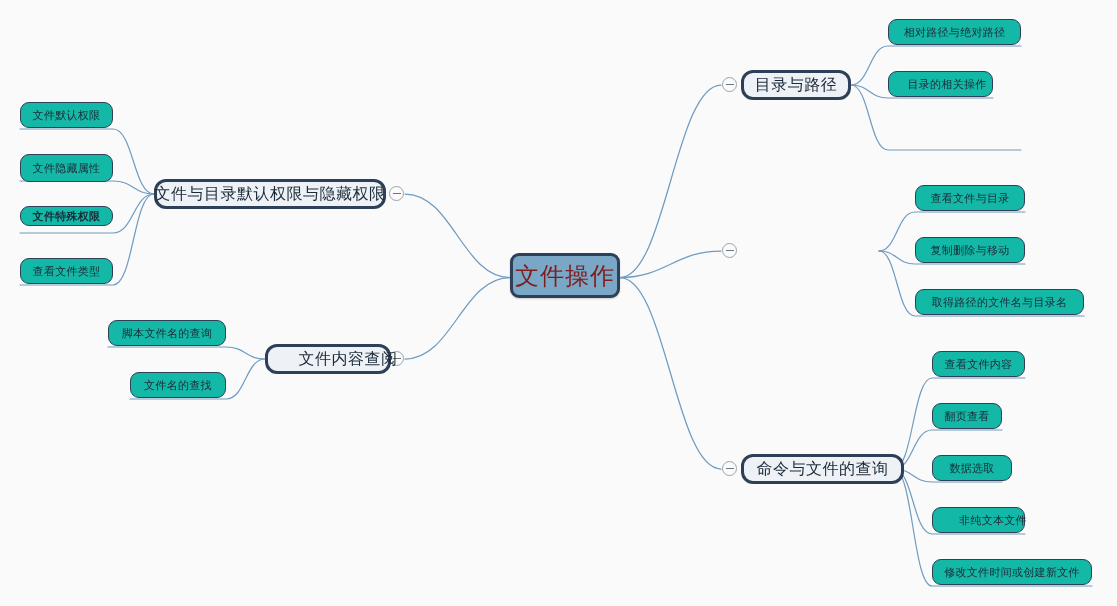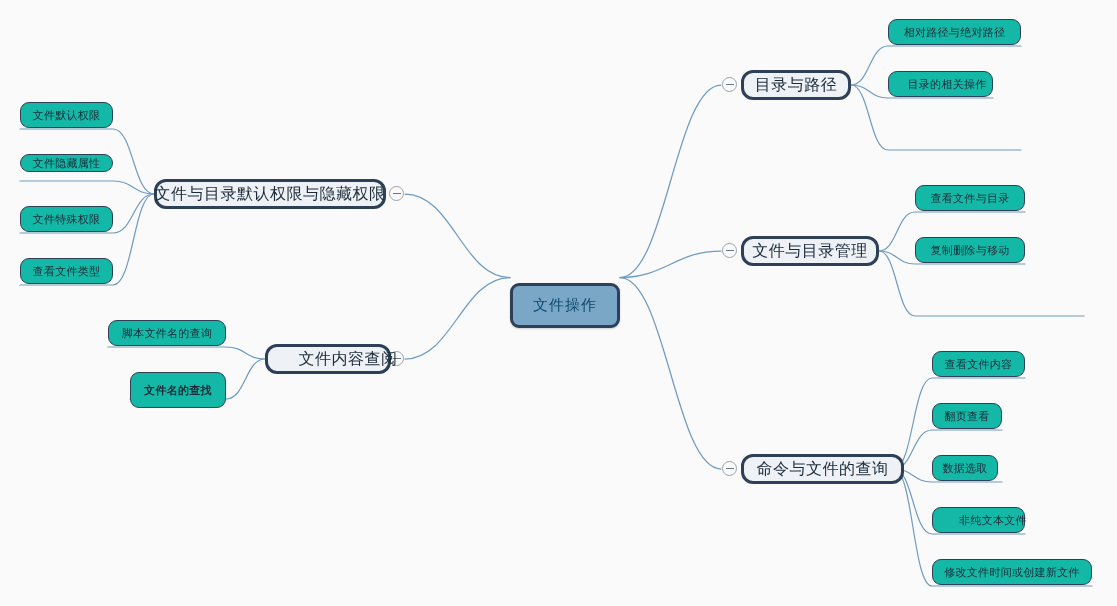--- a/index.html
+++ b/index.html
@@ -33,25 +33,24 @@
     display: flex;
     align-items: center;
     justify-content: center;
     white-space: nowrap;
     color: #1b2a38;
   }
   .node-root {
     background: #7BA7C7;
     border: 3px solid #2E4057;
     border-radius: 9px;
-    color: #0c4a6e;
-    font-size: 15px;
+    color: #7f1d1d;
+    font-size: 24px;
     letter-spacing: 1px;
     box-shadow: 0 1px 2px rgba(0,0,0,0.18);
-    margin-top: 30px;
   }
   .node-l2 {
     background: #eef2f6;
     border: 3px solid #2E4057;
     border-radius: 12px;
     font-size: 16px;
     letter-spacing: 0.5px;
   }
   .node-l3 {
     background: #14b8a6;
@@ -114,67 +113,67 @@
     <div class="node node-l2" style="left: 741px; top: 70px; width: 110px; height: 30px;">
       <span>目录与路径</span>
     </div>
     <div class="node node-l3" style="left: 888px; top: 19px; width: 133px; height: 26px;">
       <span>相对路径与绝对路径</span>
     </div>
     <div class="node node-l3" style="left: 888px; top: 71px; width: 105px; height: 26px; padding-left: 13px;">
       <span>目录的相关操作</span>
     </div>
     <div class="toggle" style="left: 722px; top: 243px;"></div>
-    <div class="node node-l2" style="left: 741px; top: 236px; width: 138px; height: 30px;">
-      <span>文件与目录管理</span>
-    </div>
     <div class="node node-l3" style="left: 915px; top: 185px; width: 110px; height: 26px;">
       <span>查看文件与目录</span>
     </div>
     <div class="node node-l3" style="left: 915px; top: 237px; width: 110px; height: 26px;">
       <span>复制删除与移动</span>
+    </div>
+    <div class="node node-l3" style="left: 915px; top: 289px; width: 169px; height: 26px;">
+      <span>取得路径的文件名与目录名</span>
     </div>
     <div class="toggle" style="left: 722px; top: 461px;"></div>
     <div class="node node-l2" style="left: 741px; top: 454px; width: 163px; height: 30px;">
       <span>命令与文件的查询</span>
     </div>
     <div class="node node-l3" style="left: 932px; top: 351px; width: 93px; height: 26px;">
       <span>查看文件内容</span>
     </div>
     <div class="node node-l3" style="left: 932px; top: 403px; width: 70px; height: 26px;">
       <span>翻页查看</span>
     </div>
-    <div class="node node-l3" style="left: 932px; top: 455px; width: 66px; height: 26px;">
+    <div class="node node-l3" style="left: 932px; top: 455px; width: 80px; height: 26px;">
       <span>数据选取</span>
     </div>
     <div class="node node-l3" style="left: 932px; top: 507px; width: 93px; height: 26px; padding-left: 29px;">
       <span>非纯文本文件</span>
     </div>
     <div class="node node-l3" style="left: 932px; top: 559px; width: 160px; height: 26px;">
       <span>修改文件时间或创建新文件</span>
     </div>
     <div class="toggle" style="left: 389px; top: 186px;"></div>
     <div class="node node-l2" style="left: 154px; top: 179px; width: 232px; height: 30px;">
       <span>文件与目录默认权限与隐藏权限</span>
     </div>
     <div class="node node-l3" style="left: 20px; top: 102px; width: 93px; height: 26px;">
       <span>文件默认权限</span>
     </div>
-    <div class="node node-l3" style="left: 20px; top: 154px; width: 93px; height: 18px; text-align: center;">
+    <div class="node node-l3" style="left: 20px; top: 154px; width: 93px; height: 28px; text-align: center;">
       <span>文件隐藏属性</span>
     </div>
-    <div class="node node-l3" style="left: 20px; top: 206px; width: 93px; height: 26px;">
+    <div class="node node-l3" style="left: 20px; top: 206px; width: 93px; height: 20px; font-weight: bold;">
       <span>文件特殊权限</span>
     </div>
     <div class="node node-l3" style="left: 20px; top: 258px; width: 93px; height: 26px;">
       <span>查看文件类型</span>
     </div>
     <div class="toggle" style="left: 389px; top: 351px;"></div>
     <div class="node node-l2" style="left: 265px; top: 344px; width: 126px; height: 30px; padding-left: 40px;">
       <span>文件内容查阅</span>
     </div>
     <div class="node node-l3" style="left: 108px; top: 320px; width: 118px; height: 26px; text-align: right;">
       <span>脚本文件名的查询</span>
     </div>
-    <div class="node node-l3" style="left: 130px; top: 372px; width: 96px; height: 36px; font-weight: bold;">
+    <div class="node node-l3" style="left: 130px; top: 372px; width: 96px; height: 26px;">
       <span>文件名的查找</span>
     </div>
   </div>
 
 </body></html>

